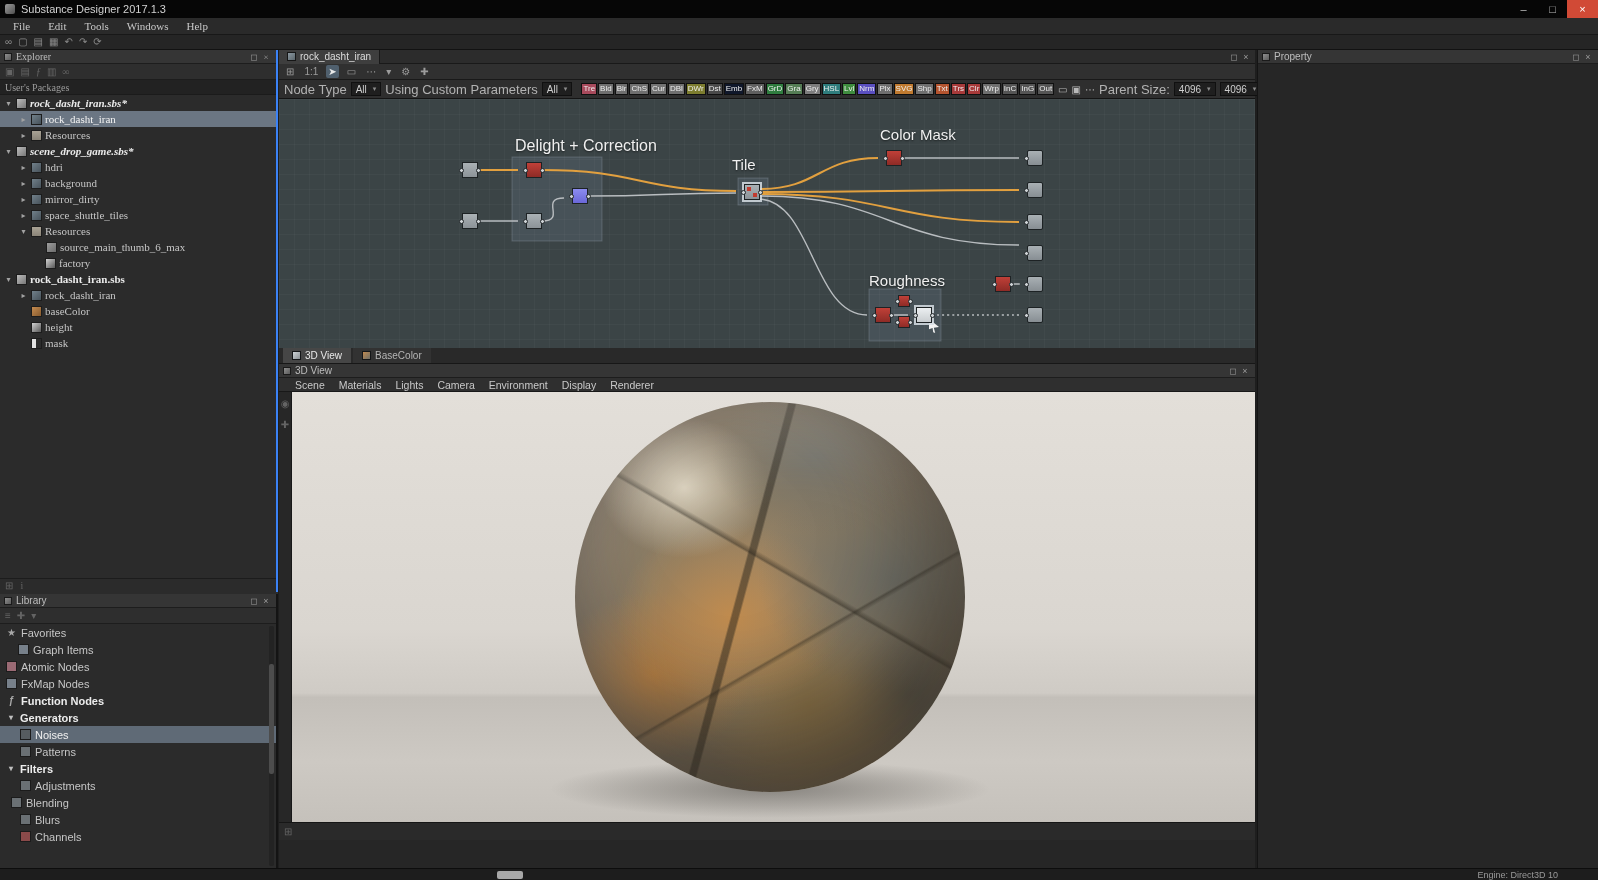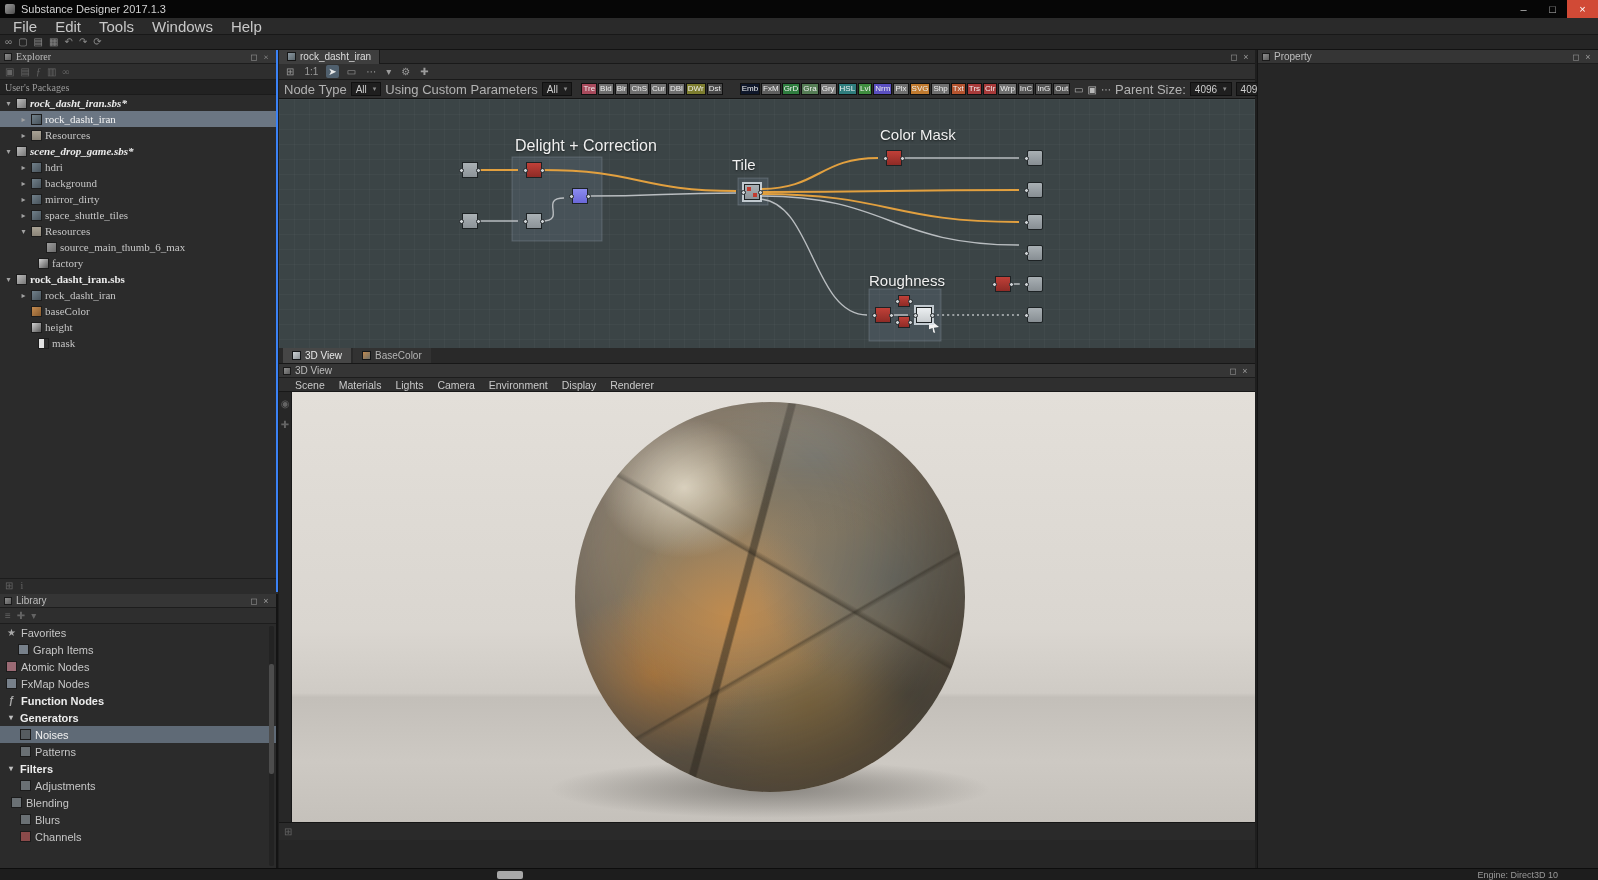--- a/index.html
+++ b/index.html
@@ -8,21 +8,21 @@
        -webkit-font-smoothing:antialiased;}
 
   
   .titlebar{position:absolute;left:0;top:0;right:0;height:18px;background:#060606;display:flex;align-items:center;gap:6px;padding-left:5px;}
   .app-icon{width:10px;height:10px;background:linear-gradient(135deg,#9a9a9a,#4f4f4f);border-radius:2px;}
   .title-text{font-size:11px;color:#d2d2d2;}
   #win-controls{position:absolute;right:0;top:0;height:18px;display:flex;}
   .win-btn{width:29px;text-align:center;line-height:18px;font-size:11px;color:#bdbdbd;}
   .win-btn.close{background:#d14a36;color:#fff;width:31px;}
   .menubar{position:absolute;left:0;top:18px;right:0;height:17px;background:#2a2a2a;border-bottom:1px solid #181818;display:flex;align-items:center;padding-left:4px;}
-  .menu-item{font-size:15px;color:#c8c8c8;padding:0 9px;}
+  .menu-item{font-size:11px;color:#c8c8c8;padding:0 9px;font-family:Liberation Serif, serif;}
   .main-toolbar{position:absolute;left:0;top:35px;right:0;height:15px;background:#252525;border-bottom:1px solid #121212;display:flex;align-items:center;gap:6px;padding-left:5px;}
   .tb-icon{font-size:10px;color:#8a8a8a;line-height:14px;}
 
   
   .panel-header{height:14px;background:#353535;border-bottom:1px solid #1d1d1d;display:flex;align-items:center;gap:4px;padding:0 4px;}
   .ph-icon{width:8px;height:8px;background:linear-gradient(135deg,#8f8f8f,#5a5a5a);border:1px solid #1a1a1a;}
   .ph-title{flex:1;font-size:10px;color:#bdbdbd;}
   .ph-btn{font-size:9px;color:#9a9a9a;width:12px;text-align:center;}
   .dim-icon{font-size:10px;color:#646464;}
 
@@ -232,21 +232,21 @@
         <div class="tree-row" style="padding-left: 19px;">
           <span class="tree-arrow">▾</span>
           <span class="tree-icon ic-folder"></span>
           <span class="tree-label">Resources</span>
         </div>
         <div class="tree-row" style="padding-left: 34px;">
           <span class="tree-arrow"></span>
           <span class="tree-icon ic-image"></span>
           <span class="tree-label">source_main_thumb_6_max</span>
         </div>
-        <div class="tree-row" style="padding-left: 26px;">
+        <div class="tree-row" style="padding-left: 33px;">
           <span class="tree-arrow"></span>
           <span class="tree-icon ic-image-gray"></span>
           <span class="tree-label">factory</span>
         </div>
         <div class="tree-row" style="padding-left: 4px;">
           <span class="tree-arrow">▾</span>
           <span class="tree-icon ic-package"></span>
           <span class="tree-label b">rock_dasht_iran.sbs</span>
         </div>
         <div class="tree-row" style="padding-left: 19px;">
@@ -257,21 +257,21 @@
         <div class="tree-row" style="padding-left: 19px;">
           <span class="tree-arrow"></span>
           <span class="tree-icon ic-image-color"></span>
           <span class="tree-label">baseColor</span>
         </div>
         <div class="tree-row" style="padding-left: 19px;">
           <span class="tree-arrow"></span>
           <span class="tree-icon ic-image-gray"></span>
           <span class="tree-label">height</span>
         </div>
-        <div class="tree-row" style="padding-left: 26px;">
+        <div class="tree-row" style="padding-left: 19px;">
           <span class="tree-arrow"></span>
           <span class="tree-icon ic-mask"></span>
           <span class="tree-label">mask</span>
         </div>
       </div>
     <div class="explorer-footer" id="exp-footer">
         <span class="dim-icon">⊞</span>
         <span class="dim-icon">i</span>
       </div>
   </div>
@@ -386,21 +386,21 @@
     </span>
     <span class="chip-row" id="chip-row">
         <span class="chip" style="background: rgb(168, 74, 92);">Tre</span>
         <span class="chip" style="background: rgb(111, 111, 111);">Bld</span>
         <span class="chip" style="background: rgb(111, 111, 111);">Blr</span>
         <span class="chip" style="background: rgb(111, 111, 111);">ChS</span>
         <span class="chip" style="background: #737373;">Cur</span>
         <span class="chip" style="background: rgb(111, 111, 111);">DBl</span>
         <span class="chip" style="background: rgb(125, 125, 47);">DWr</span>
         <span class="chip" style="background: rgb(74, 74, 74);">Dst</span>
-        <span class="chip" style="background: #0f172a; margin-left: 16px;">Emb</span>
+        <span class="chip" style="background: #0f172a;">Emb</span>
         <span class="chip" style="background: rgb(95, 95, 95);">FxM</span>
         <span class="chip" style="background: rgb(47, 125, 63);">GrD</span>
         <span class="chip" style="background: rgb(85, 125, 85);">Gra</span>
         <span class="chip" style="background: rgb(125, 125, 125);">Gry</span>
         <span class="chip" style="background: rgb(47, 125, 125);">HSL</span>
         <span class="chip" style="background: rgb(63, 141, 63);">Lvl</span>
         <span class="chip" style="background: rgb(90, 79, 192);">Nrm</span>
         <span class="chip" style="background: rgb(111, 111, 111);">Plx</span>
         <span class="chip" style="background: rgb(192, 122, 47);">SVG</span>
         <span class="chip" style="background: rgb(111, 111, 111);">Shp</span>

